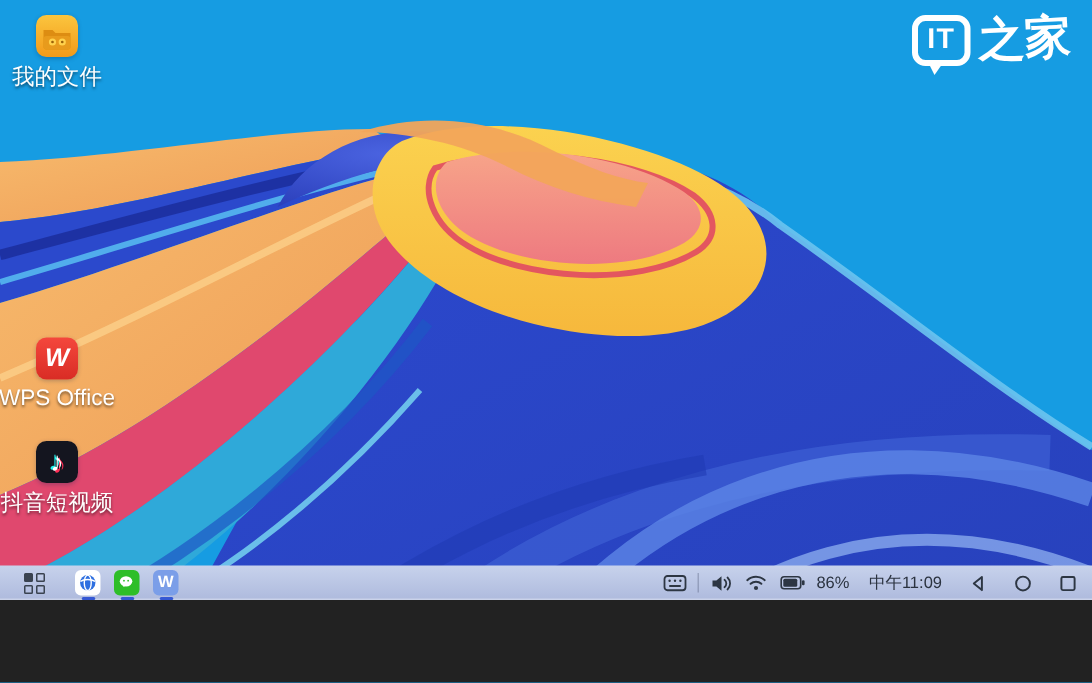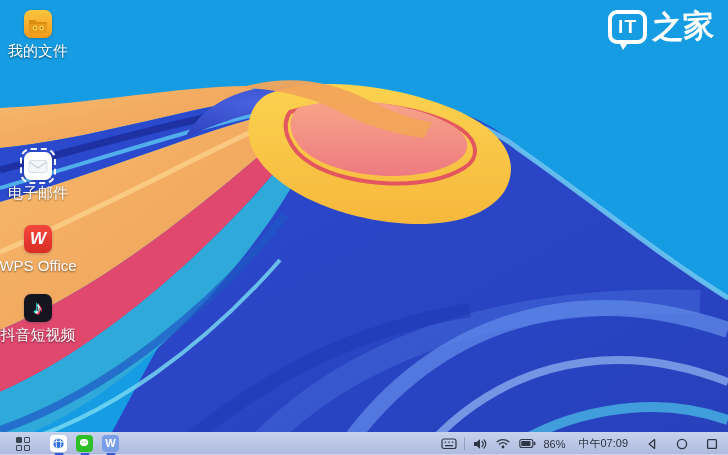--- a/index.html
+++ b/index.html
@@ -1,18 +1,18 @@
 <!DOCTYPE html>
 <html><head>
 <meta charset="utf-8">
 <style>
   html,body{margin:0;padding:0;background:#222;}
   *{box-sizing:border-box;}
   body{font-family:"Liberation Sans","DejaVu Sans",sans-serif;}
-  .screen{position:relative;width:728px;height:455px;overflow:hidden;background:#a16207;}
+  .screen{position:relative;width:728px;height:400px;overflow:hidden;background:#a16207;}
   .wallpaper{position:absolute;inset:0;z-index:0;}
 
   
   .watermark{position:absolute;top:10px;right:14px;z-index:2;text-align:right;color:#fff;}
   .wm-row{display:flex;align-items:flex-start;justify-content:flex-end;gap:5px;}
   .wm-bubble{position:relative;border:4px solid #fff;border-radius:9px;padding:1px 6px 2px;
              font-weight:bold;font-size:19px;letter-spacing:1px;line-height:23px;color:#fff;}
   .wm-tail{position:absolute;left:6px;bottom:-10px;width:0;height:0;
            border-left:5px solid transparent;border-right:7px solid transparent;border-top:10px solid #fff;}
   .wm-script{font-family:"DejaVu Serif","Liberation Serif",serif;font-weight:bold;font-size:31px;
@@ -144,29 +144,20 @@
         <circle cx="11" cy="18" r="2.4" fill="#ffd24d"></circle>
           <circle cx="11" cy="18" r="0.9" fill="#9c6008"></circle>
         <circle cx="17.5" cy="18" r="2.4" fill="#ffd24d"></circle>
           <circle cx="17.5" cy="18" r="0.9" fill="#9c6008"></circle>
       </svg>
     </div>
     <div class="desk-label">我的文件</div>
   </div>
 
 
-  <div class="desk-item" style="top:152px;">
-    <div class="desk-glyph g-email">
-      <svg width="28" height="28" viewBox="0 0 28 28">
-        <rect x="5" y="8.5" width="18" height="12" rx="2" fill="#f4f7fa" stroke="#d7dee8" stroke-width="1"></rect>
-        <path d="M5.5,10 L14,16 L22.5,10" fill="none" stroke="#c7d0dc" stroke-width="1.3"></path>
-      </svg>
-    </div>
-    <div class="desk-label">电子邮件</div>
-  </div>
 
   <div class="desk-item" style="top:225px;">
     <div class="desk-glyph g-wps">
       <span class="wps-w">W</span>
     </div>
     <div class="desk-label">WPS Office</div>
   </div>
 
   <div class="desk-item" style="top:294px;">
     <div class="desk-glyph g-douyin">
@@ -232,21 +223,21 @@
         </svg>
       </span>
       <span class="tray-ico tray-gap">
         <svg width="17" height="11" viewBox="0 0 17 11">
           <rect x="0.8" y="1.5" width="13" height="8" rx="2" fill="none" stroke="#2d3643" stroke-width="1.1"></rect>
           <rect x="2.2" y="2.9" width="9.3" height="5.2" rx="1" fill="#2d3643"></rect>
           <rect x="14.6" y="3.8" width="1.8" height="3.4" rx="0.8" fill="#2d3643"></rect>
         </svg>
       </span>
       <span class="tray-text">86%</span>
-      <span class="time-text">中午07:09</span>
+      <span class="time-text">中午11:09</span>
       <span class="tray-ico nav">
         <svg width="12" height="12" viewBox="0 0 12 12">
           <path d="M8.6,1.6 L3.2,6 L8.6,10.4 Z" fill="none" stroke="#2d3643" stroke-width="1.3" stroke-linejoin="round"></path>
         </svg>
       </span>
       <span class="tray-ico nav">
         <svg width="12" height="12" viewBox="0 0 12 12">
           <circle cx="6" cy="6" r="4.6" fill="none" stroke="#2d3643" stroke-width="1.3"></circle>
         </svg>
       </span>

